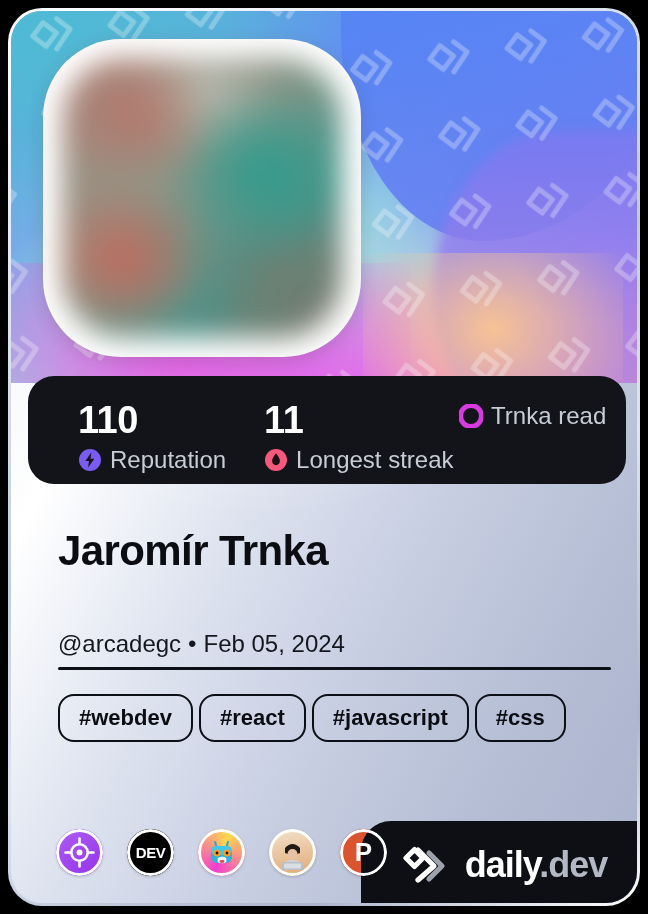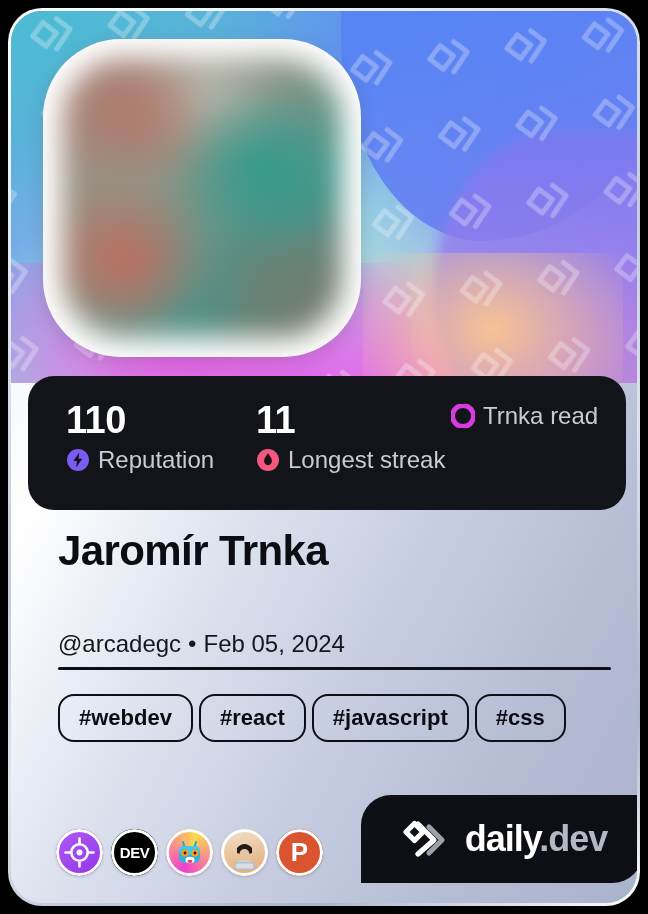--- a/index.html
+++ b/index.html
@@ -120,26 +120,26 @@
     filter: blur(14px);
     transform: scale(0.985);
   }
 
   
   .stats {
     position: absolute;
     left: 17px;
     top: 365px;
     width: 598px;
-    height: 134px;
+    height: 108px;
     background: #13141a;
     border-radius: 26px;
     display: flex;
     box-sizing: border-box;
-    padding: 22px 0 0 0;
+    padding: 22px 0 0 12px;
   }
   .stat {
     padding-left: 38px;
     box-sizing: border-box;
   }
   .stat.s0 { width: 190px; }
   .stat.s1 { width: 195px; }
   .stat.s2 { width: 213px; }
   .stat-value {
     color: #ffffff;
@@ -215,21 +215,21 @@
     background: transparent;
     white-space: nowrap;
   }
 
   
   .badges {
     position: absolute;
     left: 45px;
     top: 818px;
     display: flex;
-    gap: 8px;
+    gap: 24px;
   }
   .badge {
     width: 47px; height: 47px;
     border-radius: 50%;
     overflow: hidden;
     position: relative;
     flex: 0 0 47px;
     box-shadow: 0 1px 3px rgba(0,0,0,.18);
   }
   .badge-ring {
@@ -239,21 +239,21 @@
     box-sizing: border-box;
     z-index: 3;
     pointer-events: none;
   }
   .badge-inner { position: absolute; inset: 0; }
 
   
   .footer-logo {
     position: absolute;
     left: 350px;
-    top: 784px;
+    top: 810px;
     width: 282px;
     height: 88px;
     background: #0d0f15;
     border-radius: 30px 0 31px 0;
     display: flex;
     align-items: center;
     justify-content: center;
     gap: 12px;
   }
   .logo-mark { width: 56px; height: 38px; display: block; }

